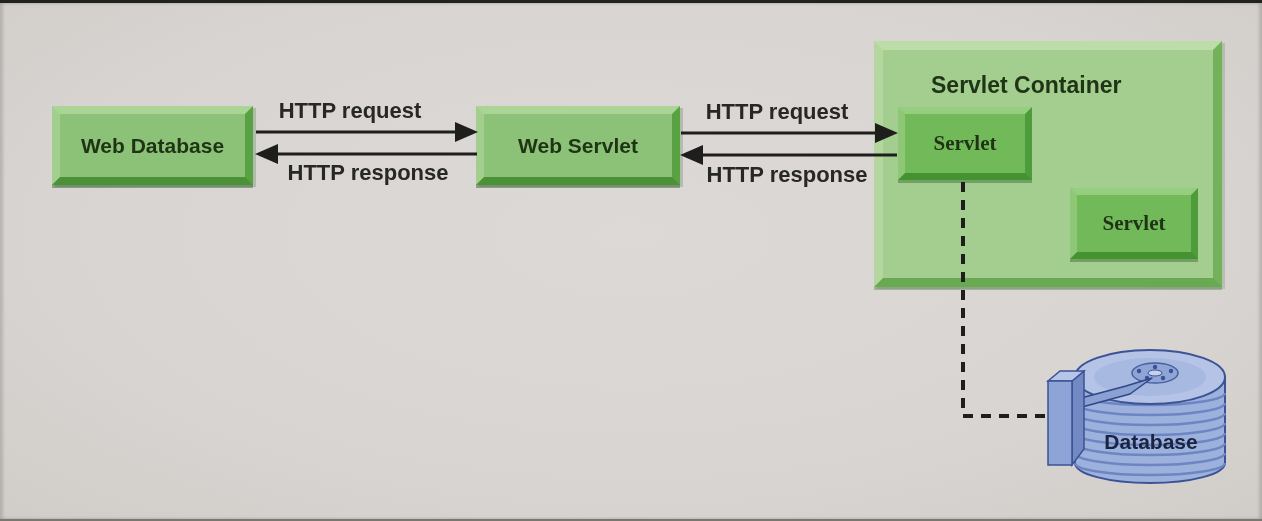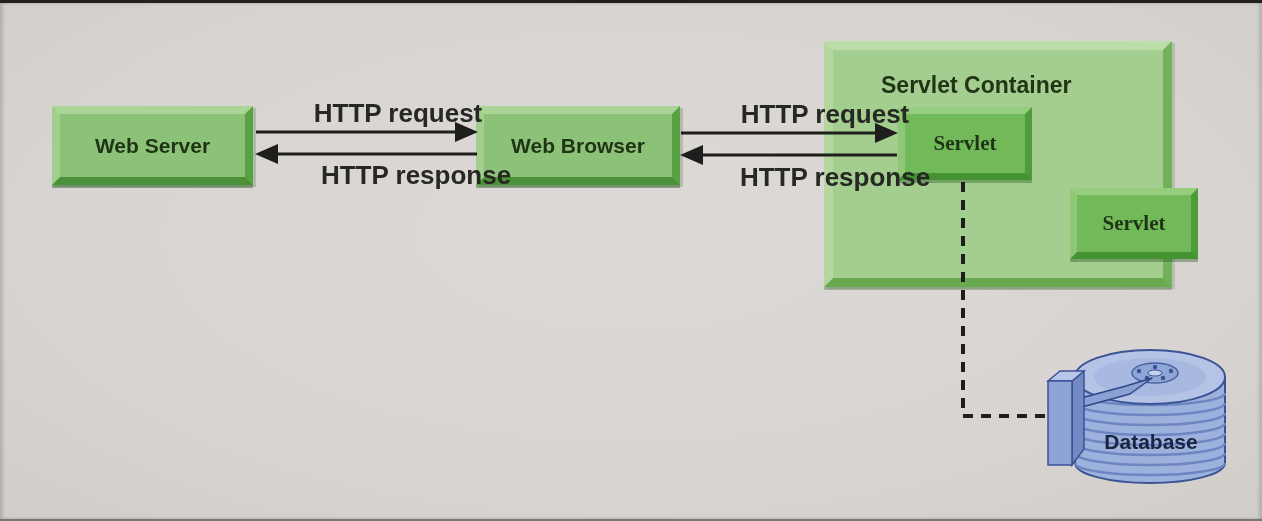--- a/index.html
+++ b/index.html
@@ -37,21 +37,21 @@
   .servlet-box {
     background:#72b95a;
     border:7px solid;
     border-color:#96cd7e #4e9c39 #459232 #8ec876;
     box-shadow: 0 3px 0 rgba(40,90,30,.4);
     font-family: Liberation Serif, serif;
   }
 
   #web-browser { left:52px;  top:103px; width:201px; height:79px; }
   #web-server  { left:476px; top:103px; width:204px; height:79px; }
-  #servlet-container { left:824px; top:38px; width:348px; height:246px; }
+  #servlet-container { left:874px; top:38px; width:348px; height:246px; }
   #servlet-1 { left:898px;  top:104px; width:134px; height:73px; }
   #servlet-2 { left:1070px; top:185px; width:128px; height:71px; }
 
   .node-label {
     color:#1f3315;
     font-size:21px;
     font-weight:600;
     white-space:nowrap;
   }
   .container-title {
@@ -62,24 +62,23 @@
     font-size:23px;
     font-weight:600;
     white-space:nowrap;
   }
 
   
   .http-label {
     position:absolute;
     transform:translateX(-50%);
     color:#272723;
-    font-size:26px;
+    font-size:22px;
     font-weight:600;
     white-space:nowrap;
-    margin-left:48px;
   }
   #label-req1 { left:350px; top:95px; }
   #label-res1 { left:368px; top:157px; }
   #label-req2 { left:777px; top:96px; }
   #label-res2 { left:787px; top:159px; }
 
   
   .overlay {
     position:absolute; left:0; top:0;
     width:1262px; height:521px;
@@ -91,25 +90,25 @@
     font-weight:600;
     fill:#1a2440;
   }
 </style>
 </head>
 <body>
 
 <div class="canvas">
 
   <div class="bevel big-box" id="web-browser">
-    <span class="node-label">Web Server</span>
+    <span class="node-label">Web Database</span>
   </div>
 
   <div class="bevel big-box" id="web-server">
-    <span class="node-label">Web Browser</span>
+    <span class="node-label">Web Servlet</span>
   </div>
 
   <div class="bevel container-box" id="servlet-container">
     <div class="container-title">Servlet Container</div>
   </div>
 
   <div class="bevel servlet-box" id="servlet-1">
     <span class="node-label">Servlet</span>
   </div>
   <div class="bevel servlet-box" id="servlet-2">

